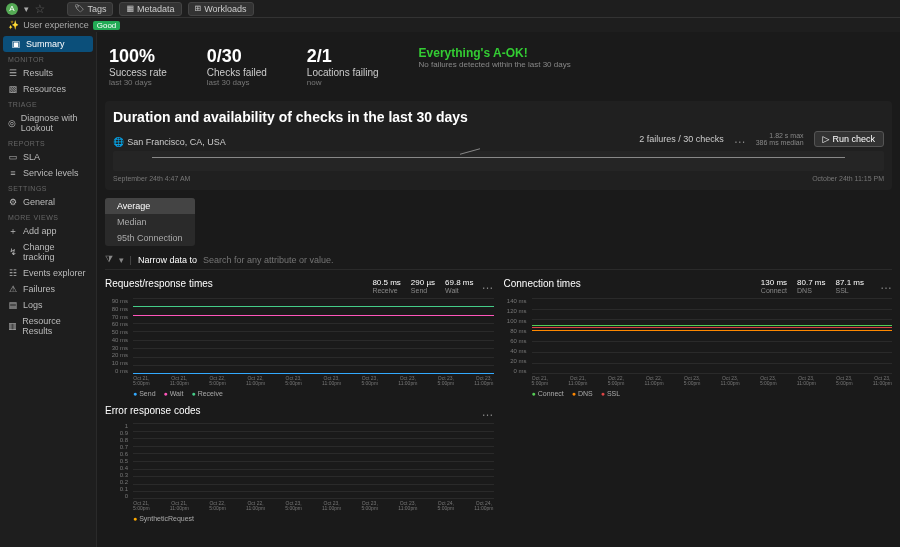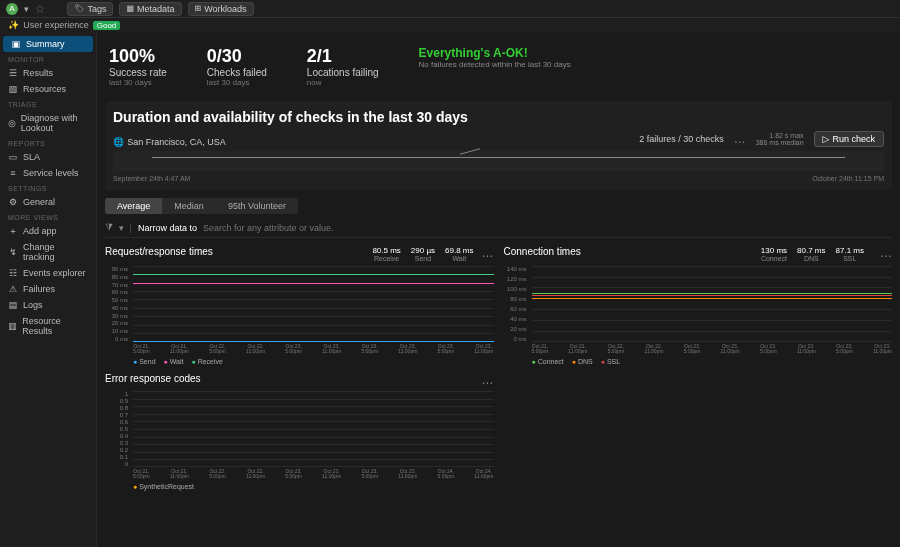--- a/index.html
+++ b/index.html
@@ -29,29 +29,29 @@
 .panel { background: #202020; border-radius: 4px; padding: 8px; margin-bottom: 8px; }
 .panel-head { font-size: 14px; color: #fff; font-weight: 600; margin-bottom: 6px; }
 .loc-row { display: flex; align-items: flex-end; justify-content: space-between; font-size: 9px; color: #ccc; margin-bottom: 4px; }
 .globe { font-size: 9px; margin-right: 3px; }
 .runcheck { background: #333; border: 1px solid #555; color: #fff; padding: 2px 8px; border-radius: 3px; font-size: 9px; cursor: pointer; display: inline-flex; align-items: center; gap: 3px; }
 .sparkline { height: 20px; background: #252525; border-radius: 2px; position: relative; margin: 4px 0; }
 .spark-path { position: absolute; top: 6px; left: 5%; width: 90%; height: 8px; border-top: 1px solid #888; }
 .spark-bump { position: absolute; top: 0; left: 45%; width: 20px; height: 8px; border-top: 1px solid #888; transform: skewY(-15deg); }
 .spark-labels { display: flex; justify-content: space-between; font-size: 7px; color: #777; }
 .stat-right { text-align: right; font-size: 7px; color: #888; }
-.tabs { display: flex; gap: 0; background: #2a2a2a; border-radius: 3px; overflow: hidden; width: fit-content; margin-bottom: 4px; }
+.tabs { display: flex; gap: 0; background: #2a2a2a; border-radius: 3px; overflow: hidden; width: fit-content; margin-bottom: 4px; flex-direction: column; }
 .tab { padding: 3px 12px; font-size: 9px; color: #aaa; cursor: pointer; }
 .tab.active { background: #444; color: #fff; }
 .filter-row { display: flex; align-items: center; gap: 6px; padding: 4px 0; font-size: 9px; color: #888; border-bottom: 1px solid #2a2a2a; margin-bottom: 8px; }
 .filter-icon { color: #888; cursor: pointer; }
 .charts-row { display: flex; gap: 10px; }
 .chart-panel { flex: 1; }
 .chart-title { font-size: 10px; color: #fff; font-weight: 500; margin-bottom: 4px; display: flex; justify-content: space-between; align-items: flex-start; }
-.chart-metrics { display: flex; gap: 10px; font-size: 8px; text-align: center; }
+.chart-metrics { display: flex; gap: 10px; font-size: 8px; text-align: left; }
 .chart-metrics div { display: flex; flex-direction: column; }
 .metric-val { color: #fff; font-weight: 500; }
 .metric-lbl { color: #888; font-size: 7px; }
 .dots { color: #888; cursor: pointer; font-size: 12px; }
 .chart-body { height: 88px; position: relative; background: #1a1a1a; }
 .yaxis { position: absolute; left: 0; top: 0; bottom: 12px; width: 26px; display: flex; flex-direction: column; justify-content: space-between; font-size: 6px; color: #777; text-align: right; padding-right: 3px; }
 .plot { position: absolute; left: 28px; right: 0; top: 0; bottom: 12px; }
 .gridline { position: absolute; left: 0; right: 0; border-top: 1px solid #2a2a2a; }
 .series-line { position: absolute; left: 0; right: 0; height: 0; border-top: 1px solid; }
 .xaxis { position: absolute; left: 28px; right: 0; bottom: 0; display: flex; justify-content: space-between; font-size: 5px; color: #777; }
@@ -201,21 +201,21 @@
       </div>
       <div class="spark-labels">
         <span>September 24th 4:47 AM</span>
         <span>October 24th 11:15 PM</span>
       </div>
     </div>
 
     <div class="tabs">
       <div class="tab active">Average</div>
       <div class="tab">Median</div>
-      <div class="tab">95th Volunteer</div>
+      <div class="tab">95th Connection</div>
     </div>
     <div class="filter-row">
       <span class="filter-icon">⧩</span>
       <span class="filter-icon">▾</span>
       <span style="color:#555">|</span>
       <span style="color:#fff">Narrow data to</span>
       <input style="background: transparent; border: none; color: rgb(136, 136, 136); font-size: 9px; flex: 1 1 0%; outline: none;" placeholder="Search for any attribute or value.">
     </div>
 
     <div class="charts-row">

